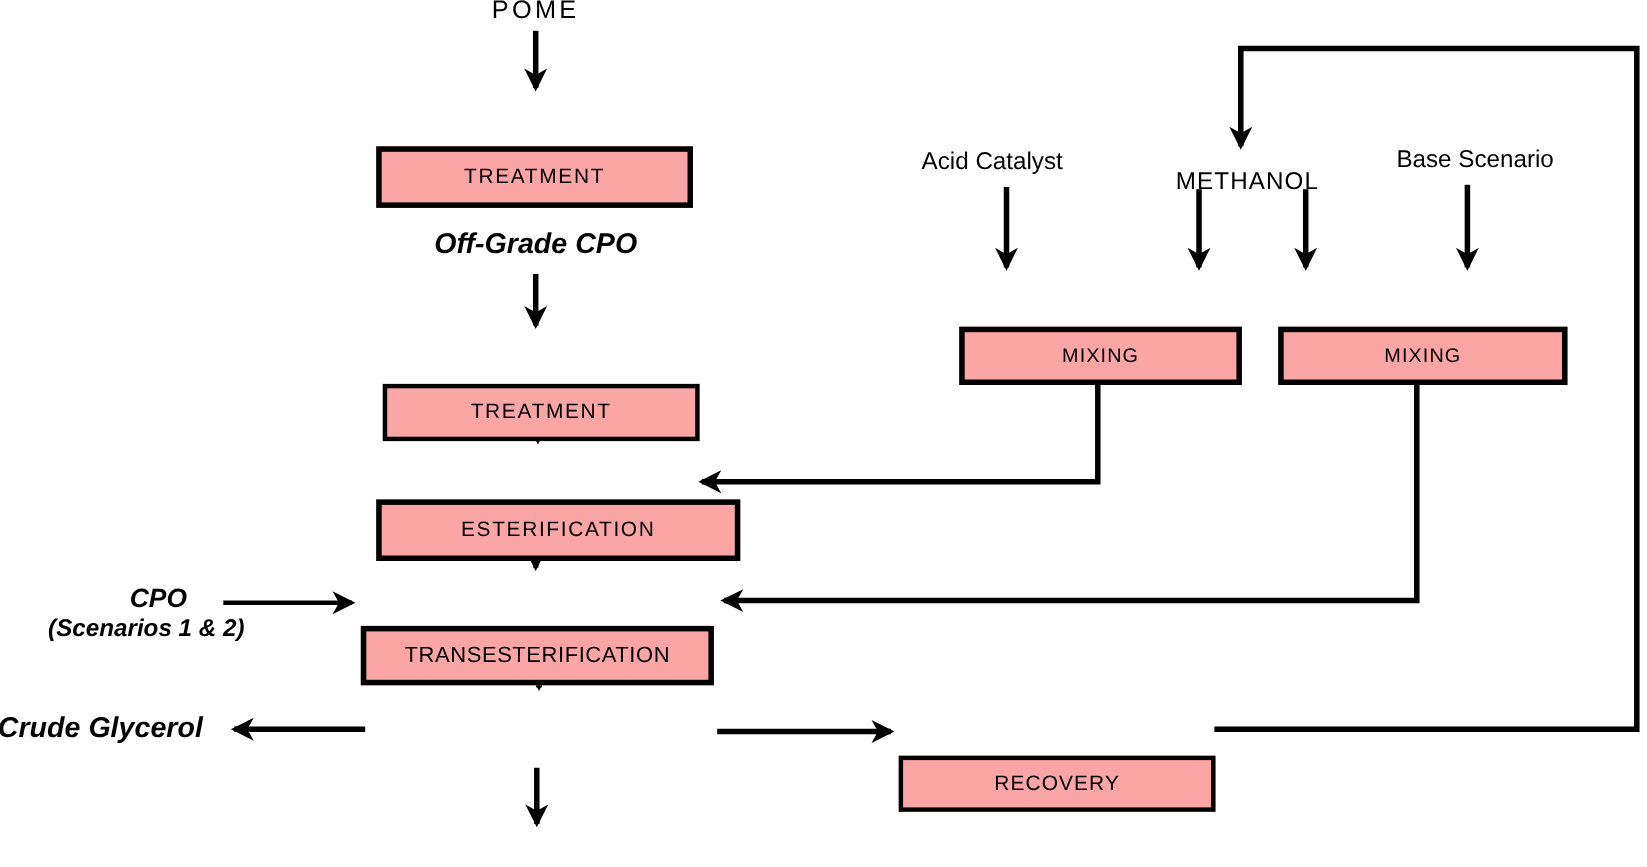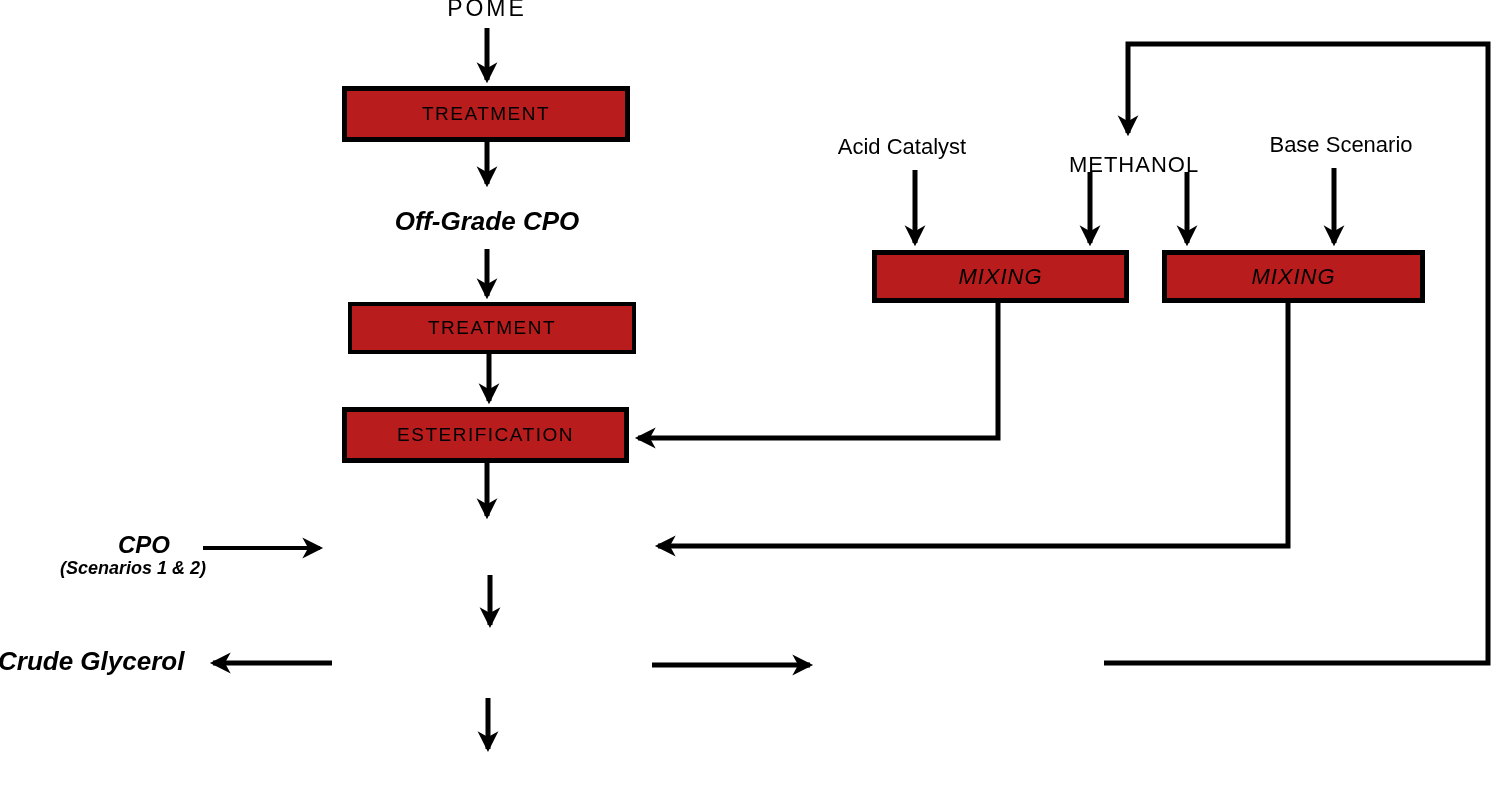--- a/index.html
+++ b/index.html
@@ -8,29 +8,30 @@
     width:1497px;height:788px;
     background:#ffffff;
     font-family:"Liberation Sans", sans-serif;
     color:#000;
     overflow:hidden;
   }
   #wires{position:absolute;left:0;top:0;width:1497px;height:788px;}
   .box{
     position:absolute;
     border:5px solid #000;
-    background:#b91c1c;
+    background:#fca5a5;
     box-sizing:border-box;
     display:flex;align-items:center;justify-content:center;
     text-align:right;
+    margin-top:47px;
   }
   .box .t{
     font-size:19px;letter-spacing:1.5px;line-height:1.25;
   }
-  .box .t.big{font-size:22px;letter-spacing:1px;font-style:italic;}
+  .box .t.big{font-size:18px;letter-spacing:1px;}
   .box .t.mid{font-size:20px;letter-spacing:0.5px;}
   .box .t.sm{font-size:19px;letter-spacing:1px;}
   .lbl{
     position:absolute;
     text-align:center;
     white-space:nowrap;
   }
   .plain{font-size:22px;}
   .caps{font-size:22px;letter-spacing:1px;}
   .bi{font-style:italic;font-weight:bold;}
@@ -68,41 +69,47 @@
   </svg>
 
   <div class="box" style="left:342px;top:86px;width:288px;height:56px;">
     <span class="t">TREATMENT</span>
   </div>
 
   <div class="box" style="left:348px;top:302px;width:288px;height:52px;border-width:4px;">
     <span class="t">TREATMENT</span>
   </div>
 
-  <div class="box" style="left:342px;top:407px;width:287px;height:56px;">
+  <div class="box" style="left:342px;top:407px;width:331px;height:56px;">
     <span class="t">ESTERIFICATION</span>
   </div>
 
+  <div class="box" style="left:328px;top:522px;width:321px;height:54px;">
+    <span class="t mid">TRANSESTERIFICATION</span>
+  </div>
 
 
+  <div class="box" style="left:817px;top:640px;width:288px;height:51px;border-width:4px;">
+    <span class="t sm">RECOVERY</span>
+  </div>
 
   <div class="box" style="left:872px;top:250px;width:257px;height:53px;">
     <span class="t big">MIXING</span>
   </div>
 
   <div class="box" style="left:1162px;top:250px;width:263px;height:53px;">
     <span class="t big">MIXING</span>
   </div>
 
   <div class="lbl caps" style="left:407px;top:-5px;width:160px;font-size:23px;letter-spacing:3px;">POME</div>
 
   <div class="lbl bi" style="left:357px;top:206px;width:260px;font-size:26px;">Off-Grade CPO</div>
 
   <div class="lbl bi" style="left:74px;top:531px;width:140px;font-size:24px;">CPO</div>
-  <div class="lbl bi" style="left:23px;top:558px;width:220px;font-size:18px;">(Scenarios 1 &amp; 2)</div>
+  <div class="lbl bi" style="left:23px;top:558px;width:220px;font-size:22px;">(Scenarios 1 &amp; 2)</div>
 
   <div class="lbl bi" style="left:-2px;top:646px;width:210px;font-size:26px;text-align:left;">Crude Glycerol</div>
 
 
   <div class="lbl plain" style="left:812px;top:134px;width:180px;">Acid Catalyst</div>
 
   <div class="lbl caps" style="left:1044px;top:152px;width:180px;">METHANOL</div>
 
   <div class="lbl plain" style="left:1251px;top:132px;width:180px;">Base Scenario</div>
 

